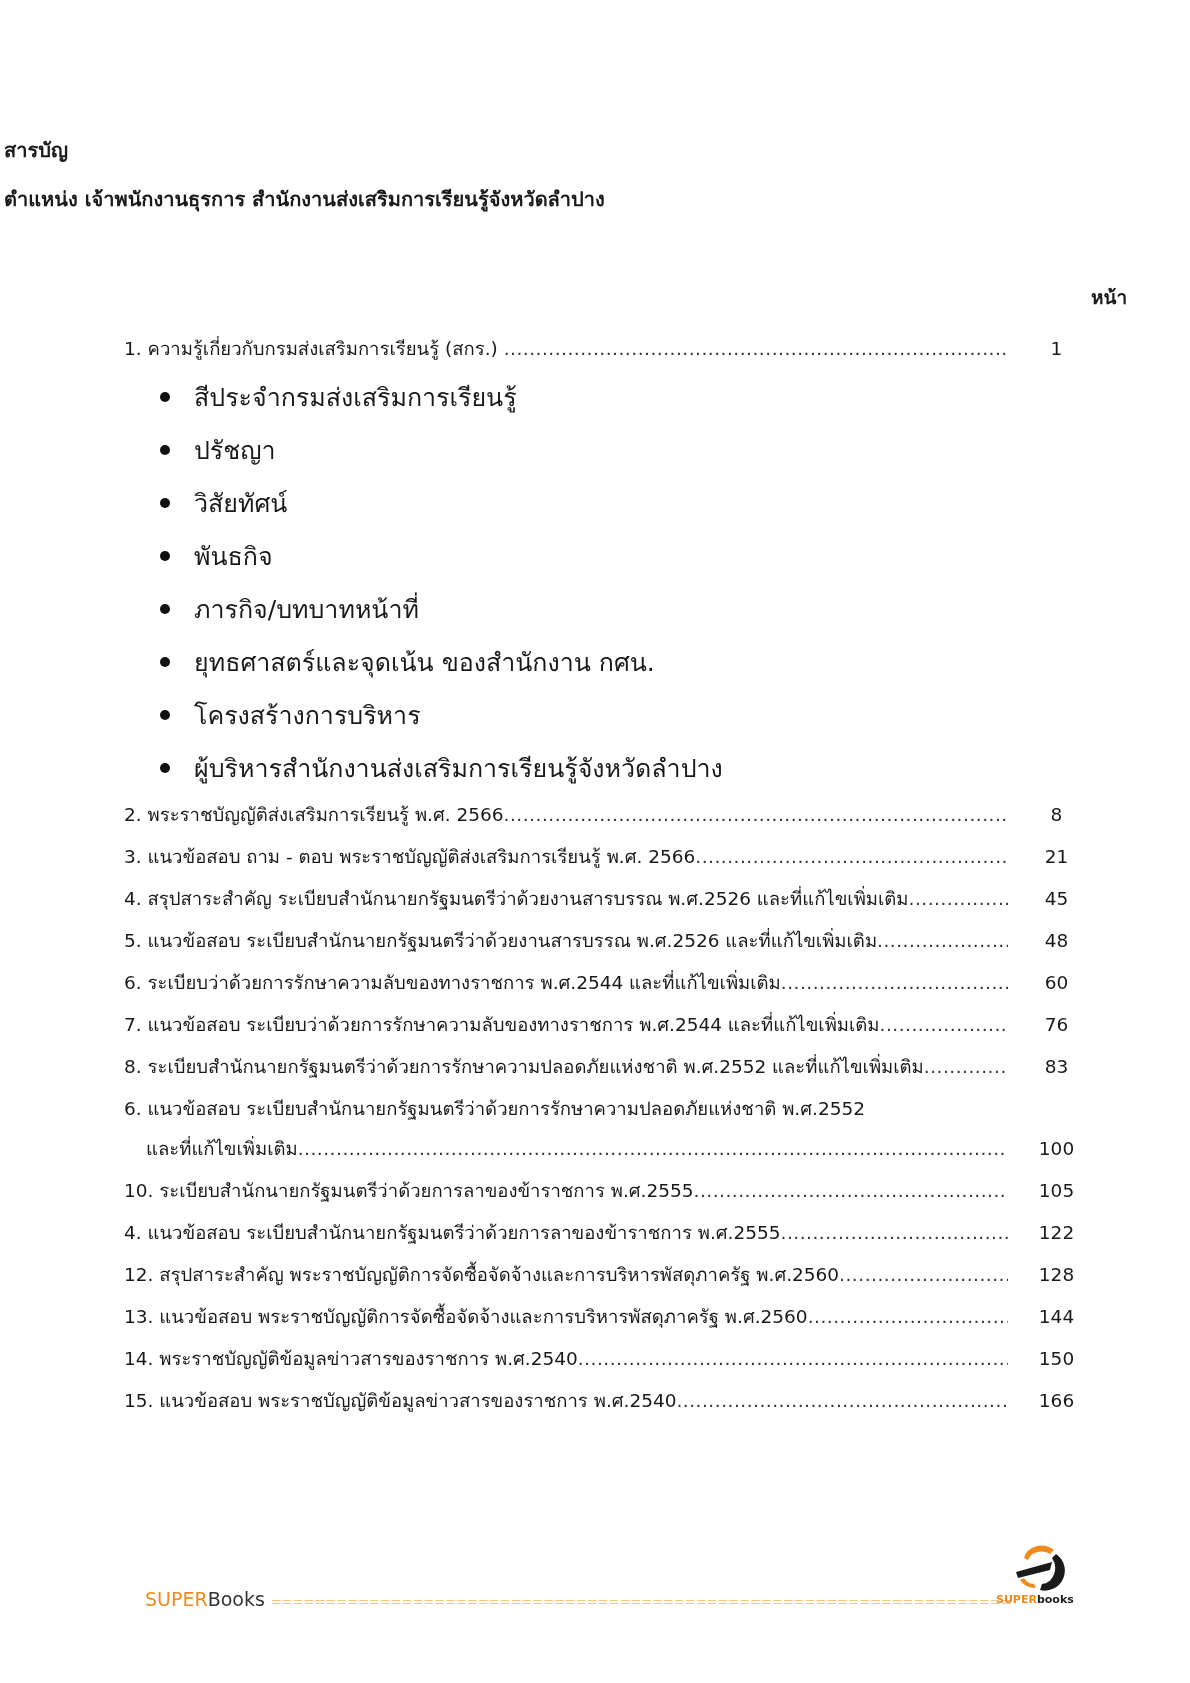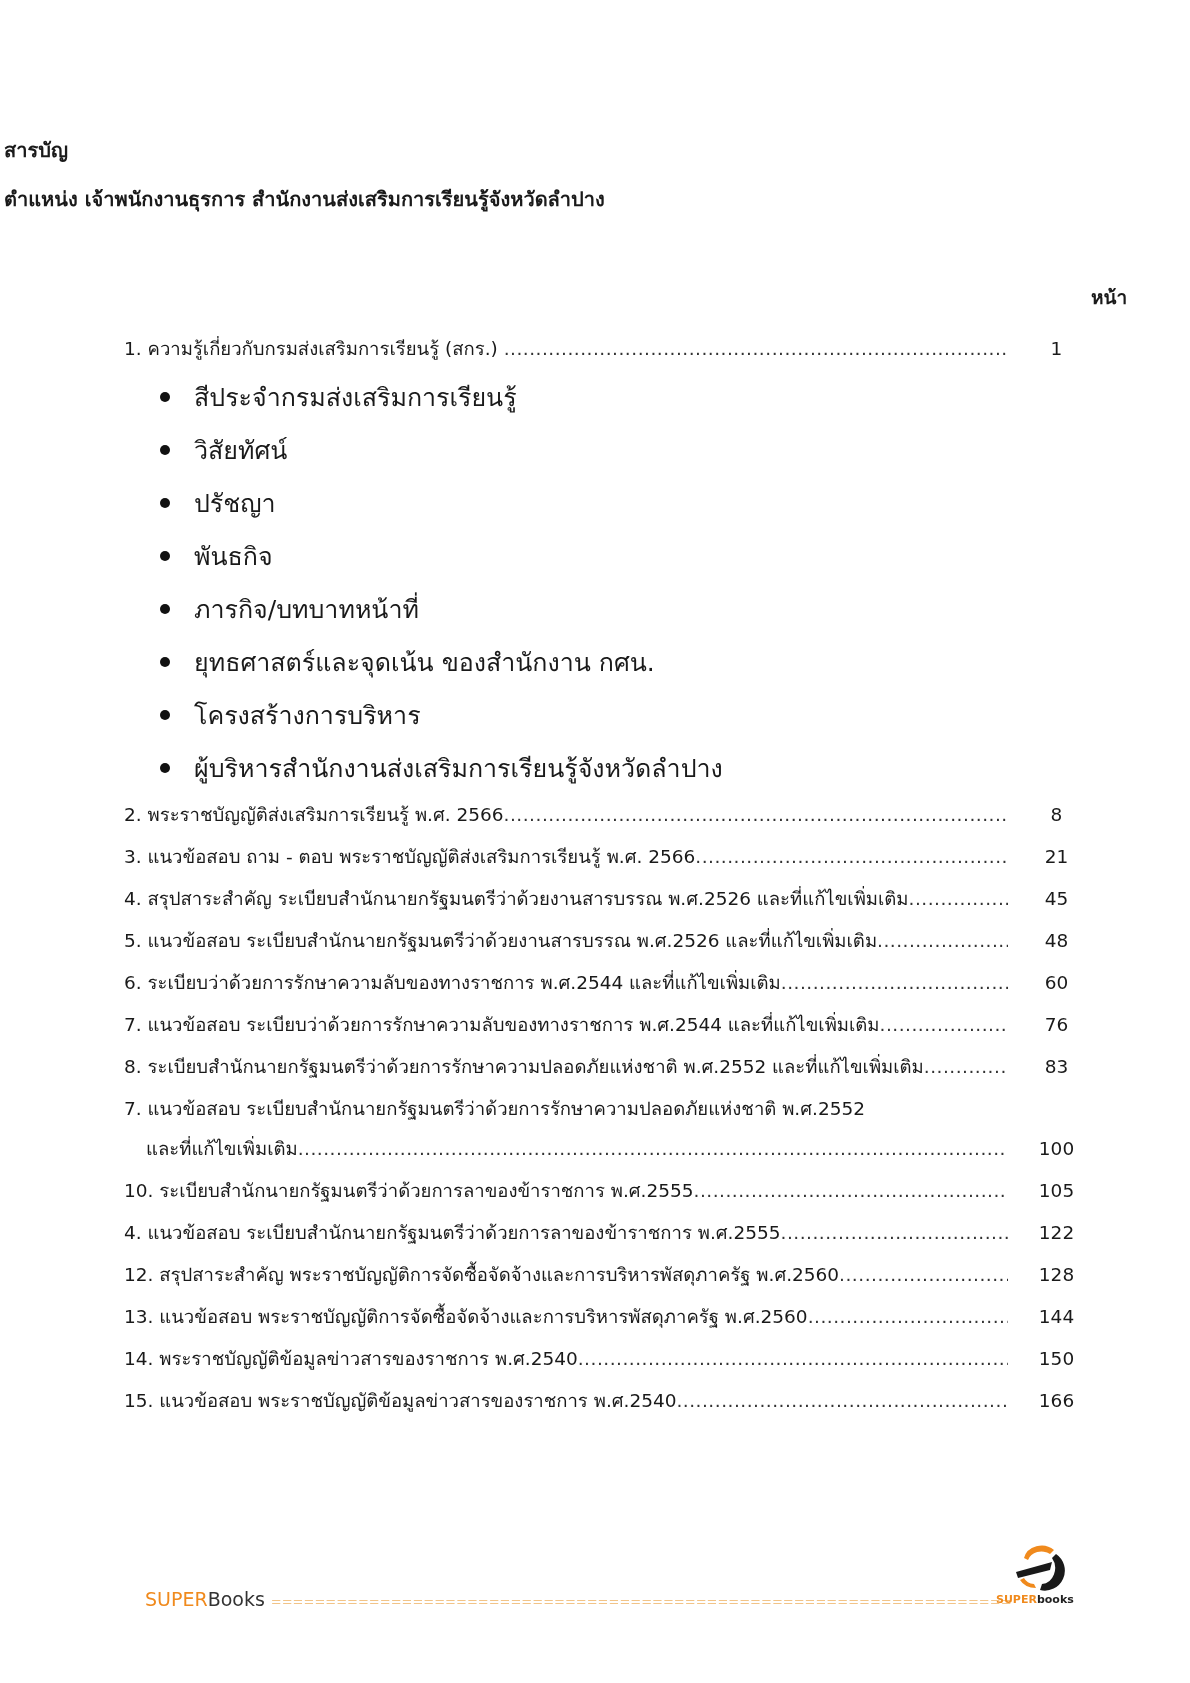--- a/index.html
+++ b/index.html
@@ -69,25 +69,25 @@
     <span class="pg">1</span>
   </div>
 
   <div id="subs" style="margin-top: 0px;">
       <div class="bullet-row">
         <span class="dot"></span>
         <span>สีประจำกรมส่งเสริมการเรียนรู้</span>
       </div>
       <div class="bullet-row">
         <span class="dot"></span>
-        <span>วิสัยทัศน์</span>
+        <span>ปรัชญา</span>
       </div>
       <div class="bullet-row">
         <span class="dot"></span>
-        <span>ปรัชญา</span>
+        <span>วิสัยทัศน์</span>
       </div>
       <div class="bullet-row">
         <span class="dot"></span>
         <span>พันธกิจ</span>
       </div>
       <div class="bullet-row">
         <span class="dot"></span>
         <span>ภารกิจ/บทบาทหน้าที่</span>
       </div>
       <div class="bullet-row">
@@ -129,21 +129,21 @@
         <span class="lead"><span>7. แนวข้อสอบ ระเบียบว่าด้วยการรักษาความลับของทางราชการ พ.ศ.2544 และที่แก้ไขเพิ่มเติม</span><span class="dots">........................................................................................................................................................................................................</span></span>
         <span class="pg">76</span>
       </div>
       <div class="row">
         <span class="lead"><span>8. ระเบียบสำนักนายกรัฐมนตรีว่าด้วยการรักษาความปลอดภัยแห่งชาติ พ.ศ.2552 และที่แก้ไขเพิ่มเติม</span><span class="dots">........................................................................................................................................................................................................</span></span>
         <span class="pg">83</span>
       </div>
     </div>
 
   <div class="row" style="height:40px">
-    <span class="lead" style="margin-right:0"><span>7. แนวข้อสอบ ระเบียบสำนักนายกรัฐมนตรีว่าด้วยการรักษาความปลอดภัยแห่งชาติ พ.ศ.2552</span></span>
+    <span class="lead" style="margin-right:0"><span>6. แนวข้อสอบ ระเบียบสำนักนายกรัฐมนตรีว่าด้วยการรักษาความปลอดภัยแห่งชาติ พ.ศ.2552</span></span>
   </div>
   <div class="row cont">
     <span class="lead"><span>และที่แก้ไขเพิ่มเติม</span><span class="dots">........................................................................................................................................................................................................</span></span>
     <span class="pg">100</span>
   </div>
 
   <div id="items-b">
       <div class="row">
         <span class="lead"><span>10. ระเบียบสำนักนายกรัฐมนตรีว่าด้วยการลาของข้าราชการ พ.ศ.2555</span><span class="dots">........................................................................................................................................................................................................</span></span>
         <span class="pg">105</span>

